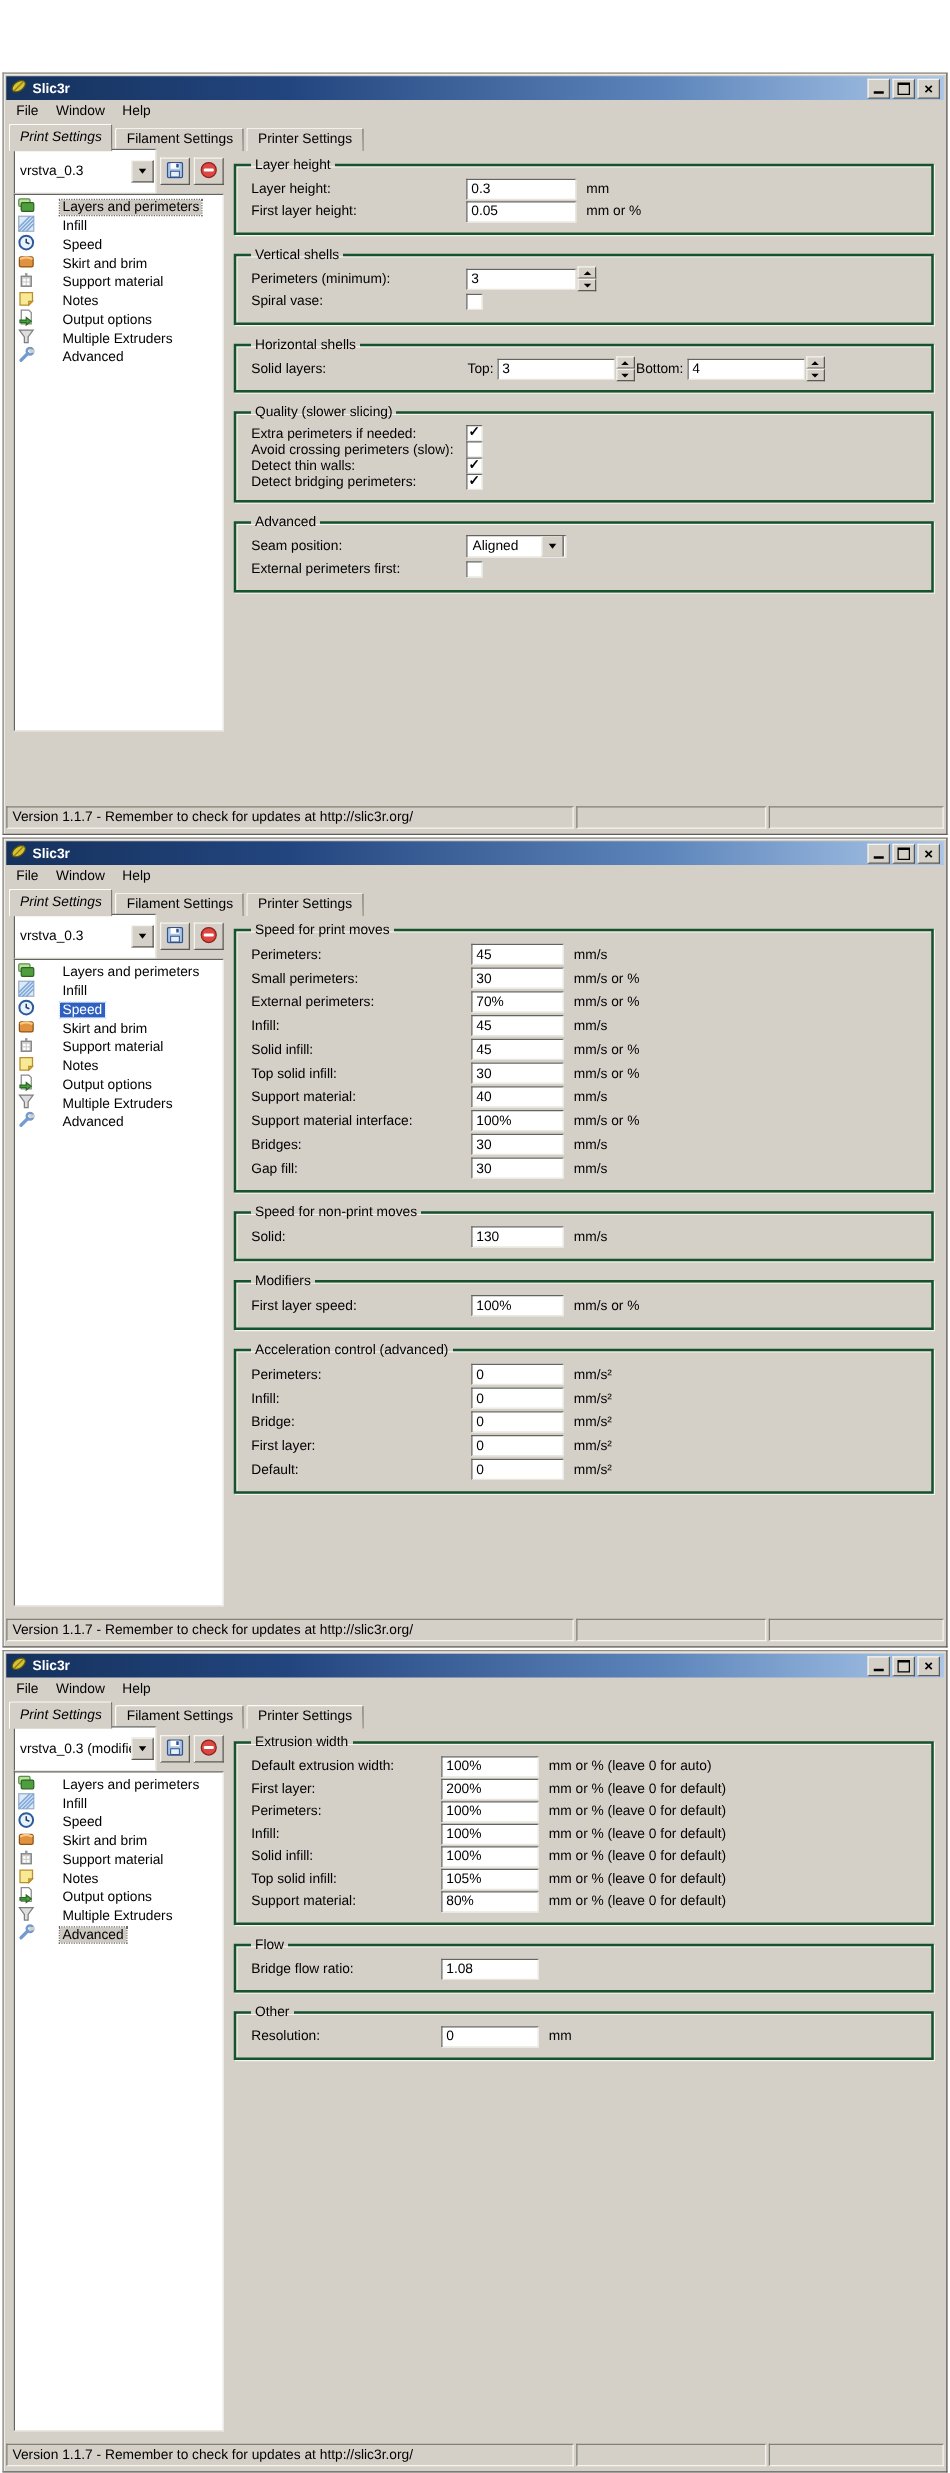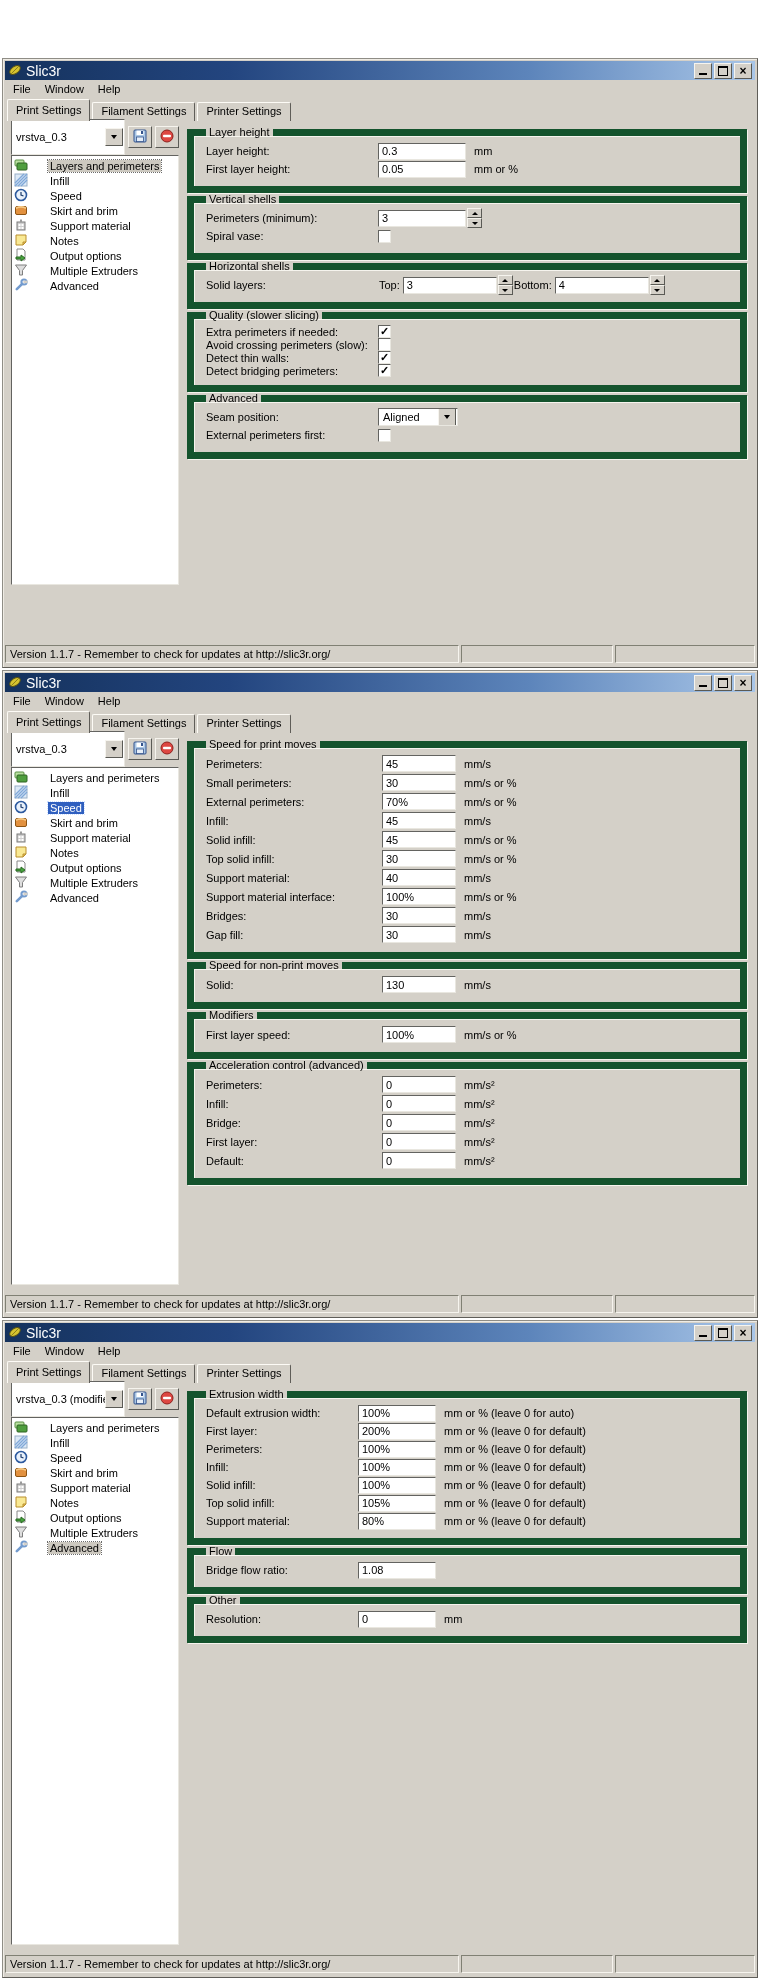--- a/index.html
+++ b/index.html
@@ -4,55 +4,55 @@
 <style>
   html,body{margin:0;padding:0;background:#fff;}
   body{width:760px;font-family:"Liberation Sans",sans-serif;font-size:11px;color:#000;}
   #stage{padding-top:58px;}
   .window{box-sizing:border-box;width:756px;margin:0 0 2px 2px;background:#d4d0c8;
     border:1px solid #5f5d58;border-top-color:#8f8d86;border-left-color:#8f8d86;
     box-shadow:inset 1px 1px 0 #efece5;padding:2px;display:flex;flex-direction:column;}
   .win-0{height:610px}.win-1{height:648px}.win-2{height:658px}
   .titlebar{height:19px;flex:none;display:flex;align-items:center;gap:4px;padding:0 3px;
     background:linear-gradient(90deg,#15325d 0%,#23457f 30%,#5d85bb 70%,#a9c6e8 100%);}
-  .title-text{color:#fff;font-weight:normal;font-size:14px;}
+  .title-text{color:#fff;font-weight:bold;font-size:11px;}
   .winbtns{margin-left:auto;display:flex;gap:2px;}
   .bevel{background:#d4d0c8;border:1px solid;border-color:#f6f4ee #5a5a55 #5a5a55 #f6f4ee;}
   .winbtn{width:16px;height:14px;display:flex;align-items:center;justify-content:center;overflow:hidden;}
   .glyph-min{width:8px;height:2px;background:#000;margin-top:7px;}
   .glyph-max{width:8px;height:7px;border:1px solid #000;border-top-width:2px;}
   .glyph-close{font-weight:bold;font-size:12px;line-height:12px;}
   .menubar{height:19px;flex:none;display:flex;align-items:center;padding-left:2px;}
   .menu-item{padding:2px 8px 3px 6px;}
   .tabrow{flex:none;display:flex;align-items:flex-end;height:22px;padding-left:2px;}
   .tab{box-sizing:border-box;height:19px;padding:2px 8px 0 8px;background:#d4d0c8;
     border:1px solid #5f5d58;border-bottom:none;border-top-color:#fdfbf6;border-left-color:#fdfbf6;
     border-radius:2px 2px 0 0;margin-right:2px;}
-  .tab.active{height:22px;padding-top:4px;z-index:2;}
+  .tab.active{height:22px;padding-top:4px;z-index:2;font-style:italic;}
   .content{flex:1;display:flex;padding:5px 6px 6px 6px;min-height:0;}
   .left{width:168px;flex:none;display:flex;flex-direction:column;margin-right:8px;}
   .preset-row{display:flex;gap:3px;align-items:center;height:22px;margin-bottom:7px;flex:none;}
   .combo{box-sizing:border-box;height:36px;background:#fff;border:1px solid;
     border-color:#636360 #e9e7e0 #e9e7e0 #636360;display:flex;align-items:center;flex:1;
     padding:0 1px 0 4px;overflow:hidden;}
   .combo-text{flex:1;white-space:nowrap;overflow:hidden;}
   .combo-arrowbtn{width:16px;height:16px;flex:none;display:flex;align-items:center;justify-content:center;}
   .tri-down{width:0;height:0;border-left:3.5px solid transparent;border-right:3.5px solid transparent;border-top:4px solid #000;}
   .iconbtn{width:22px;height:20px;flex:none;display:flex;align-items:center;justify-content:center;}
   .listbox{background:#fff;border:1px solid;border-color:#636360 #e9e7e0 #e9e7e0 #636360;
     padding:2px 1px;overflow:hidden;flex:1;margin-bottom:2px;}
   .win-0 .listbox{flex:none;height:424px;}
   .list-item{display:flex;align-items:center;gap:20px;height:15px;padding-left:1px;white-space:nowrap;cursor:default;}
   .list-item svg{flex:none;}
   .ilabel{padding:0 2px;}
   .sel-active .ilabel{background:#2f5fbf;color:#fff;outline:1px dotted #cfe0ff;}
   .sel-inactive .ilabel{background:#cdc9c0;outline:1px dotted #6b6b6b;}
   .right{flex:1;display:flex;flex-direction:column;min-width:0;}
-  fieldset.group{border:7px solid #14532d;box-shadow:1px 1px 0 #f6f4ee,inset 1px 1px 0 #f6f4ee;
-    margin:0 2px 0 0;padding:4px 12px 8px 12px;min-width:0;}
+  fieldset.group{border:2px solid #14532d;box-shadow:1px 1px 0 #f6f4ee,inset 1px 1px 0 #f6f4ee;
+    margin:0 2px 10px 0;padding:4px 12px 8px 12px;min-width:0;}
   fieldset.group legend{padding:0 3px;margin-left:0;}
   .row{display:flex;align-items:center;height:18px;}
   .win-1 .row{height:19px}.win-2 .row{height:18px}
   .group.compact .row{height:13px;}
   .rlabel{width:172px;flex:none;white-space:nowrap;}
   .win-1 .rlabel{width:176px}.win-2 .rlabel{width:152px}
   .rctrl{display:flex;align-items:center;}
   .tfield{box-sizing:border-box;height:17px;border:1px solid;border-color:#636360 #e9e7e0 #e9e7e0 #636360;
     background:#fff;font:inherit;padding:0 3px;width:88px;outline:none;}
   .win-1 .tfield{width:74px}.win-2 .tfield{width:78px}

